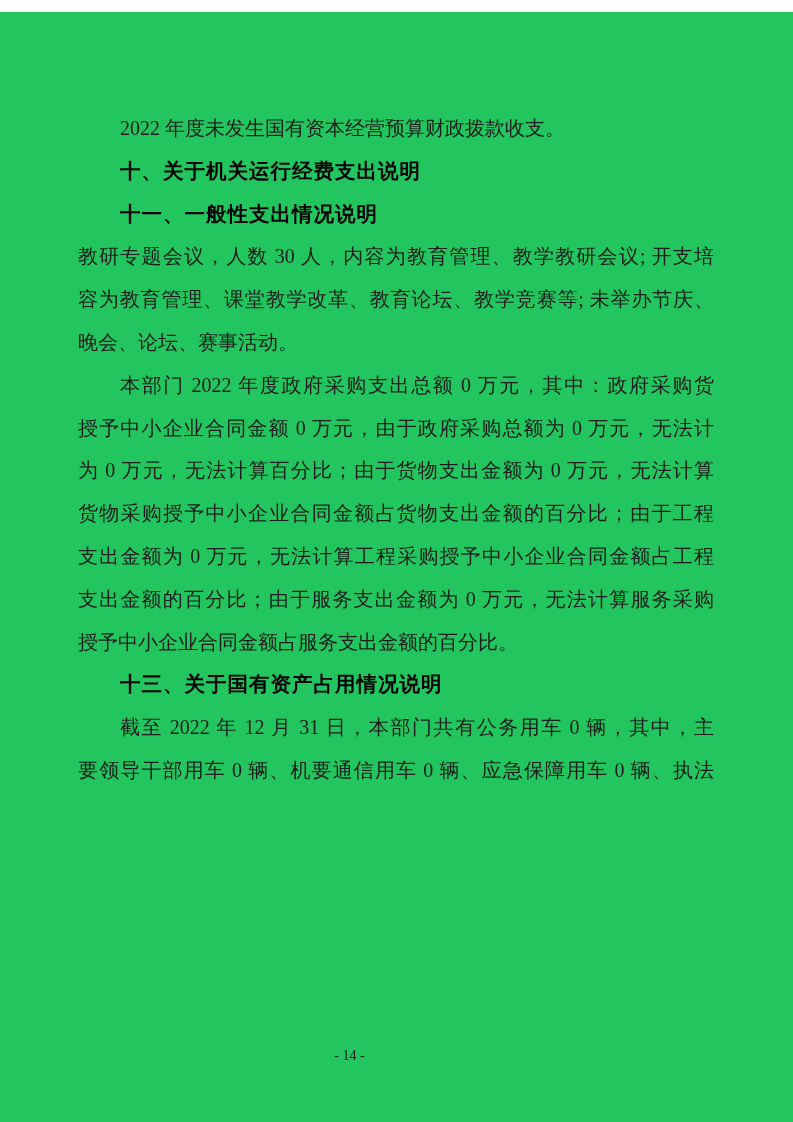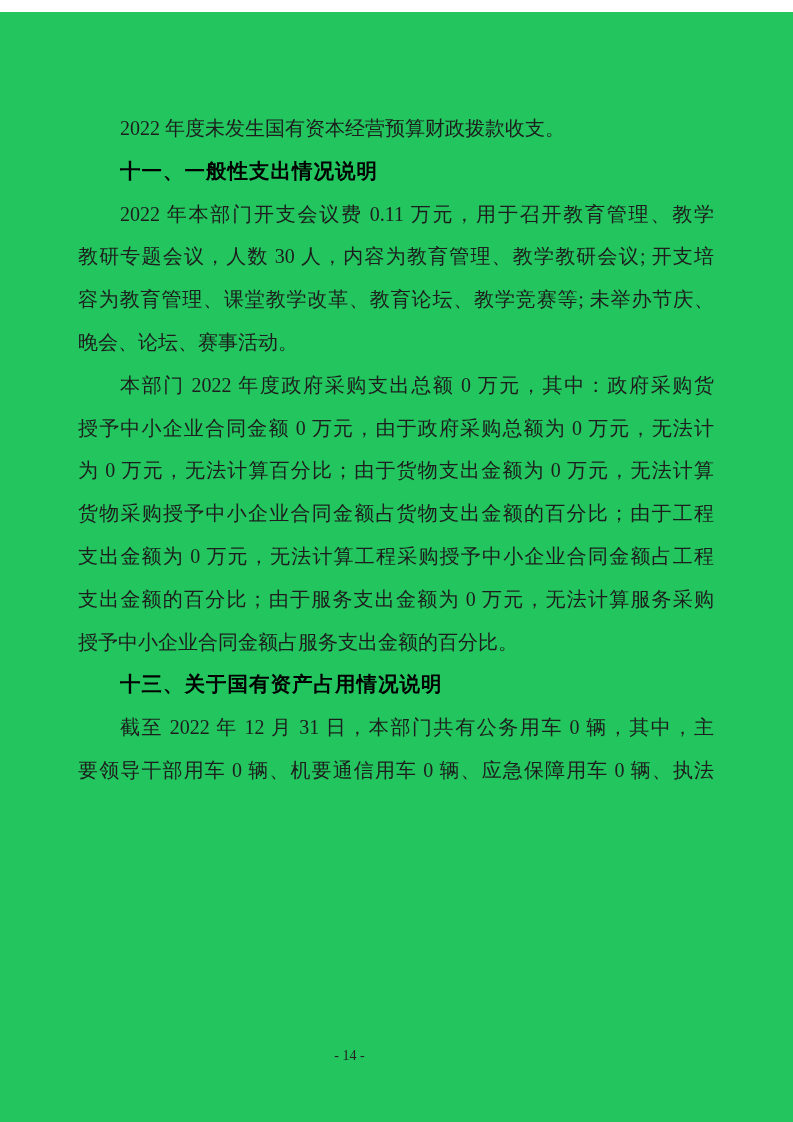--- a/index.html
+++ b/index.html
@@ -54,22 +54,22 @@
     color: #222222;
     font-family: "Liberation Serif", serif;
   }
 </style>
 </head>
 <body>
 
 <div class="page">
   <div class="content" id="doc-blocks">
       <div class="line body indent">2022 年度未发生国有资本经营预算财政拨款收支。</div>
+      <div class="line heading indent">十、关于机关运行经费支出说明</div>
       <div class="line heading indent">十一、一般性支出情况说明</div>
-      <div class="line body indent justify">2022 年本部门开支会议费 0.11 万元，用于召开教育管理、教学</div>
       <div class="line body justify">教研专题会议，人数 30 人，内容为教育管理、教学教研会议; 开支培</div>
       <div class="line body justify">容为教育管理、课堂教学改革、教育论坛、教学竞赛等; 未举办节庆、</div>
       <div class="line body">晚会、论坛、赛事活动。</div>
       <div class="line body indent justify">本部门 2022 年度政府采购支出总额 0 万元，其中：政府采购货</div>
       <div class="line body justify">授予中小企业合同金额 0 万元，由于政府采购总额为 0 万元，无法计</div>
       <div class="line body justify">为 0 万元，无法计算百分比；由于货物支出金额为 0 万元，无法计算</div>
       <div class="line body justify">货物采购授予中小企业合同金额占货物支出金额的百分比；由于工程</div>
       <div class="line body justify">支出金额为 0 万元，无法计算工程采购授予中小企业合同金额占工程</div>
       <div class="line body justify">支出金额的百分比；由于服务支出金额为 0 万元，无法计算服务采购</div>
       <div class="line body">授予中小企业合同金额占服务支出金额的百分比。</div>

